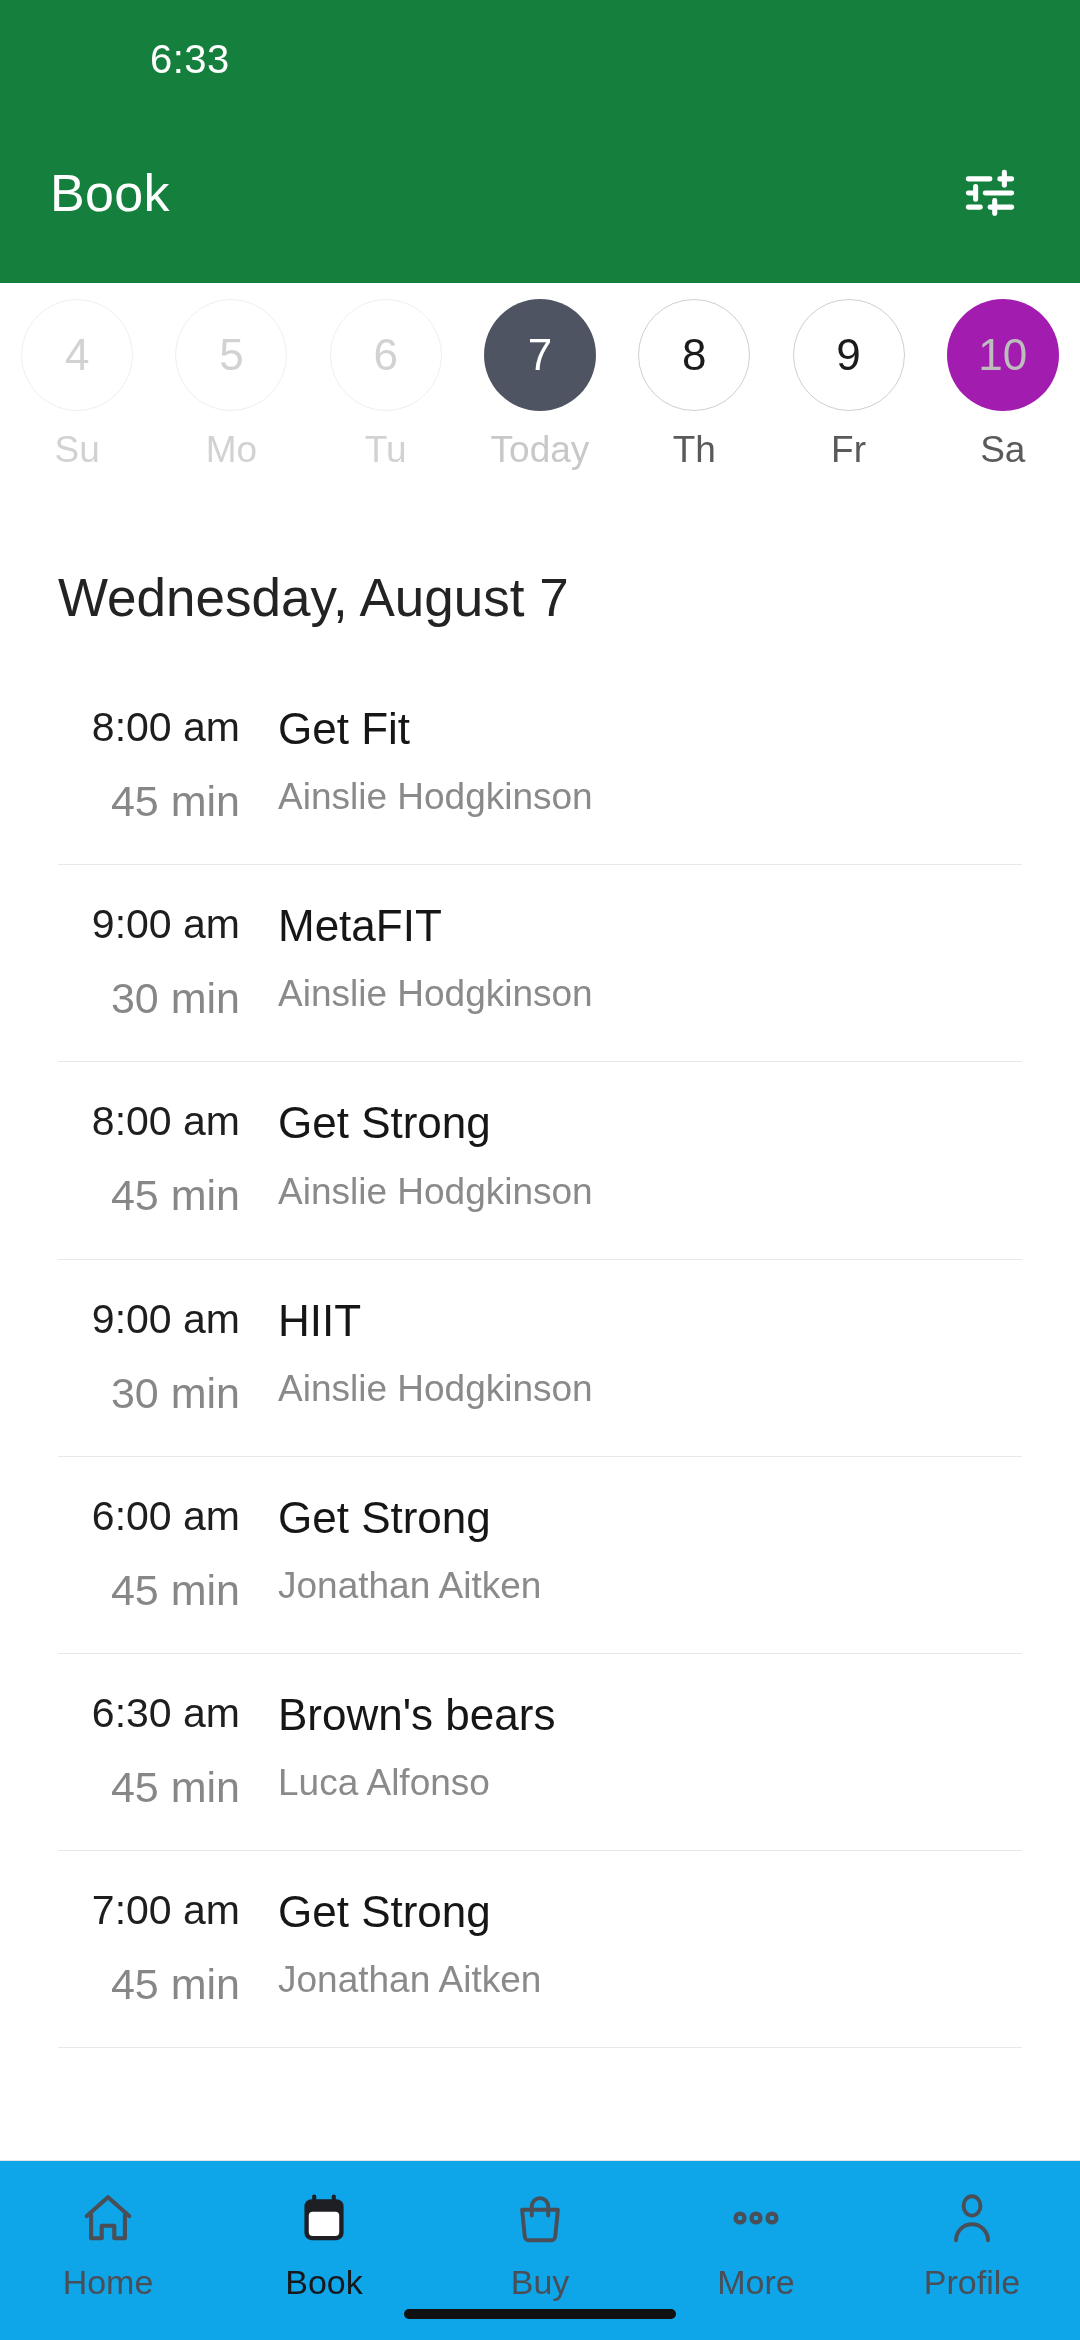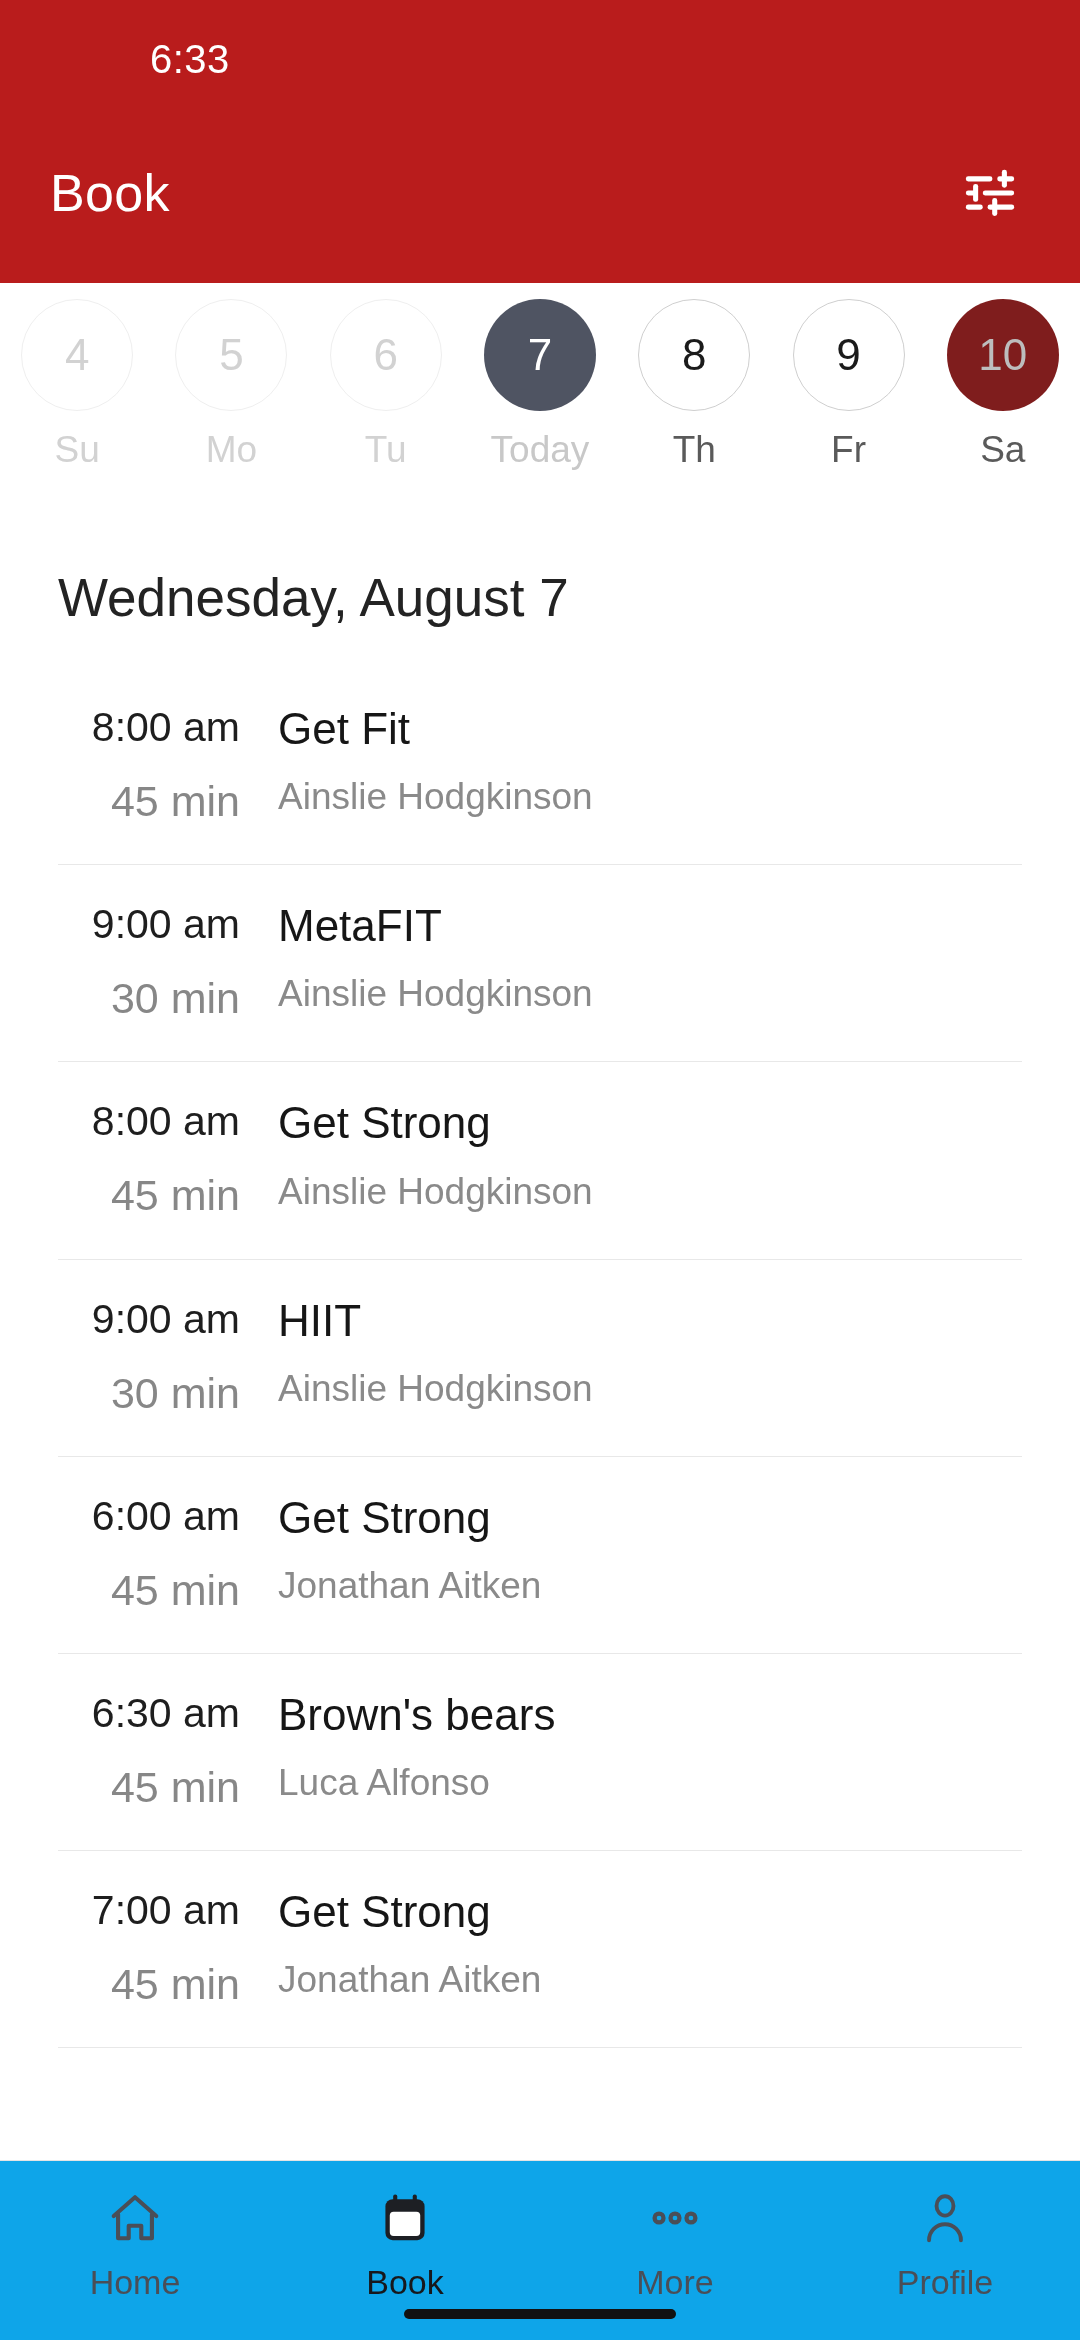--- a/index.html
+++ b/index.html
@@ -11,21 +11,21 @@
   }
   #screen {
     position:relative;
     width:1080px; height:2340px;
     background:#ffffff;
     display:flex; flex-direction:column;
   }
 
   
   .appbar {
-    background:#b91c1c;
+    background:#15803d;
     height:283px;
     position:relative;
     flex:0 0 auto;
   }
   .statusbar {
     height:118px;
     display:flex; align-items:center;
     padding-left:150px;
   }
   .status-time {
@@ -80,21 +80,21 @@
     background:#4F5462;
     color:#ffffff;
     border:none;
   }
   .dc-normal {
     border:1.5px solid #cfcfcf;
     color:#1b1b1b;
     background:#ffffff;
   }
   .dc-filled {
-    background:#7f1d1d;
+    background:#a21caf;
     border:none;
     color:#bdbdbd;
   }
   .datelabel {
     margin-top:18px;
     font-size:37px;
   }
   .dl-disabled { color:#d2d2d2; }
   .dl-muted    { color:#c8c8c8; }
   .dl-normal   { color:#5a5a5a; }
@@ -341,20 +341,29 @@
             <rect x="15.2" y="2.3" width="1.7" height="3.2" rx="0.8" fill="#1d1f24"></rect>
             <rect x="3.9" y="4.2" width="16.2" height="17" rx="3" fill="#1d1f24"></rect>
             <rect x="5.7" y="9.4" width="12.6" height="10" rx="1.6" fill="#ffffff"></rect>
           </svg>
         </div>
         <div class="navlabel active">Book</div>
       </div>
       <div class="navitem">
         <div class="navicon">
           <svg width="58" height="58" viewBox="0 0 24 24">
+            <path d="M4.6 8.6h14.8l-1.1 11.1a1.7 1.7 0 0 1-1.7 1.5H7.4a1.7 1.7 0 0 1-1.7-1.5z" fill="none" stroke="#4a4e57" stroke-width="1.6" stroke-linejoin="round"></path>
+            <path d="M8.6 11V7.2a3.4 3.4 0 0 1 6.8 0V11" fill="none" stroke="#4a4e57" stroke-width="1.6" stroke-linecap="round"></path>
+          </svg>
+        </div>
+        <div class="navlabel">Buy</div>
+      </div>
+      <div class="navitem">
+        <div class="navicon">
+          <svg width="58" height="58" viewBox="0 0 24 24">
             <circle cx="5.4" cy="12" r="1.85" fill="none" stroke="#4a4e57" stroke-width="1.75"></circle>
             <circle cx="12" cy="12" r="1.85" fill="none" stroke="#4a4e57" stroke-width="1.75"></circle>
             <circle cx="18.6" cy="12" r="1.85" fill="none" stroke="#4a4e57" stroke-width="1.75"></circle>
           </svg>
         </div>
         <div class="navlabel">More</div>
       </div>
       <div class="navitem">
         <div class="navicon">
           <svg width="58" height="58" viewBox="0 0 24 24">

